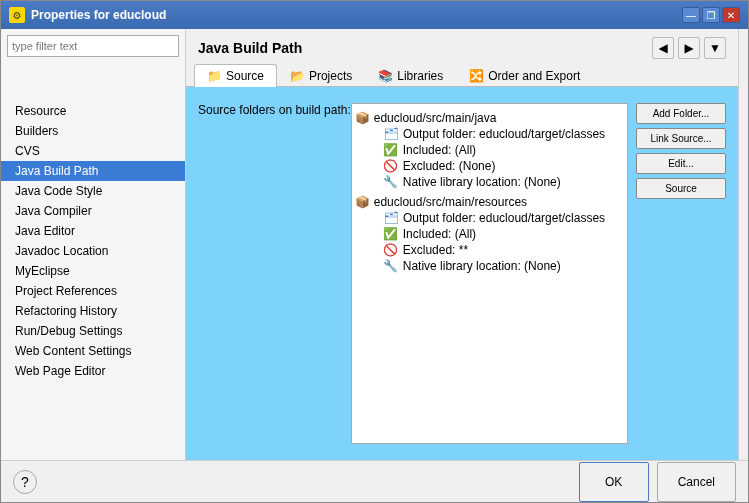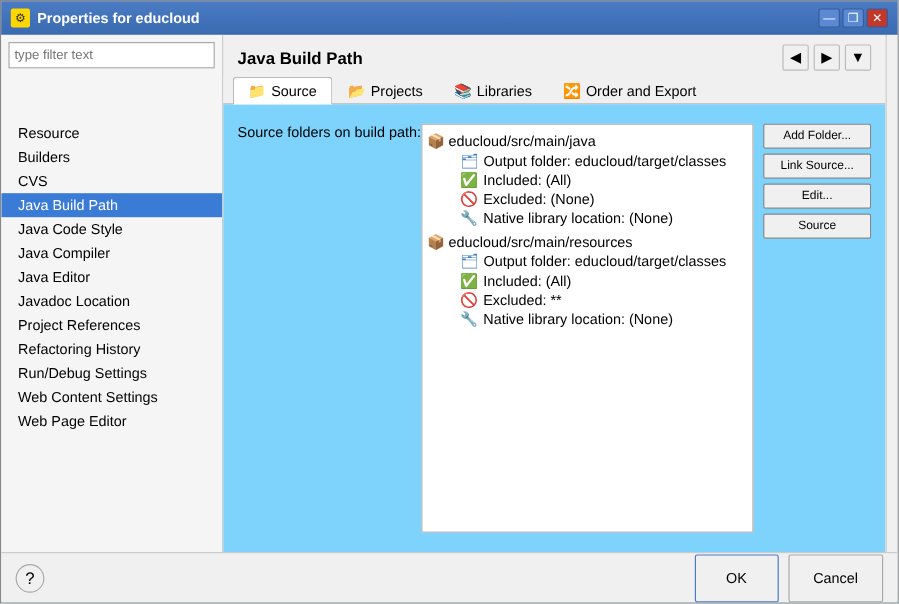--- a/index.html
+++ b/index.html
@@ -370,20 +370,21 @@
         </div>
         <ul class="nav-list">
           <li class="nav-item">Resource</li>
           <li class="nav-item">Builders</li>
           <li class="nav-item">CVS</li>
           <li class="nav-item selected">Java Build Path</li>
           <li class="nav-item">Java Code Style</li>
           <li class="nav-item">Java Compiler</li>
           <li class="nav-item">Java Editor</li>
           <li class="nav-item">Javadoc Location</li>
+          <li class="nav-item">MyEclipse</li>
           <li class="nav-item">Project References</li>
           <li class="nav-item">Refactoring History</li>
           <li class="nav-item">Run/Debug Settings</li>
           <li class="nav-item">Web Content Settings</li>
           <li class="nav-item">Web Page Editor</li>
         </ul>
       </div>
 
       <div class="right-panel-with-scroll">
         <div class="panel-with-scrollbar">

